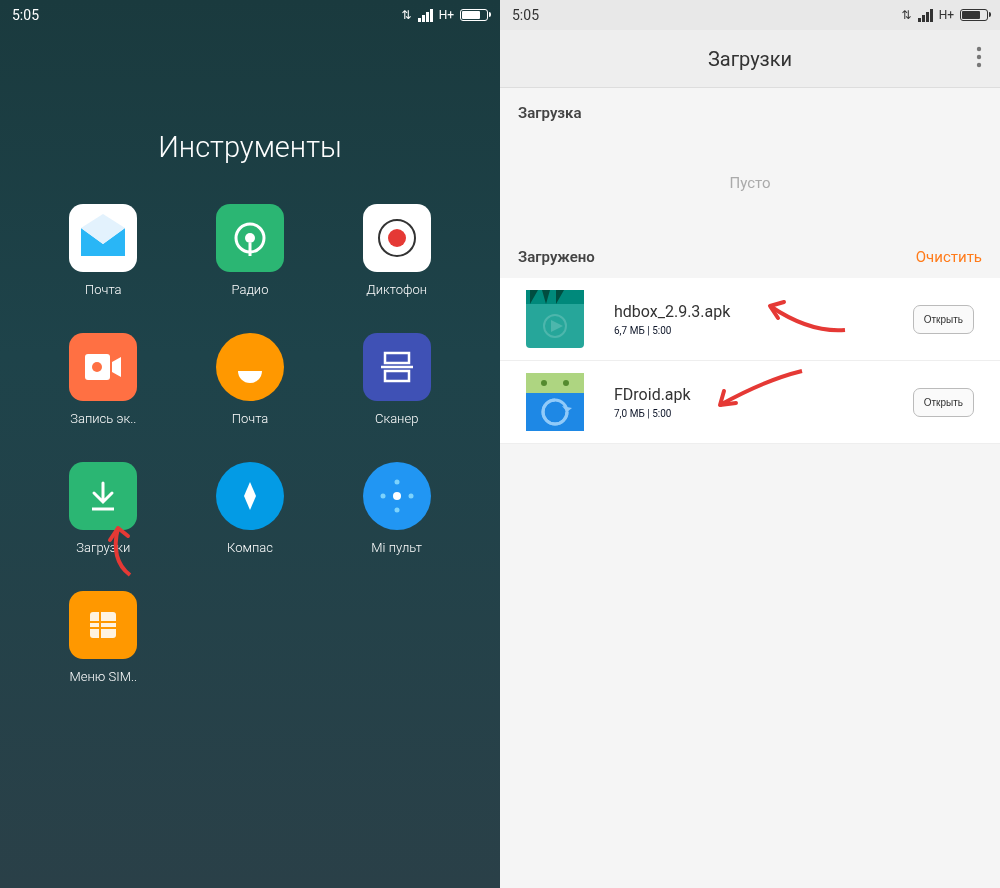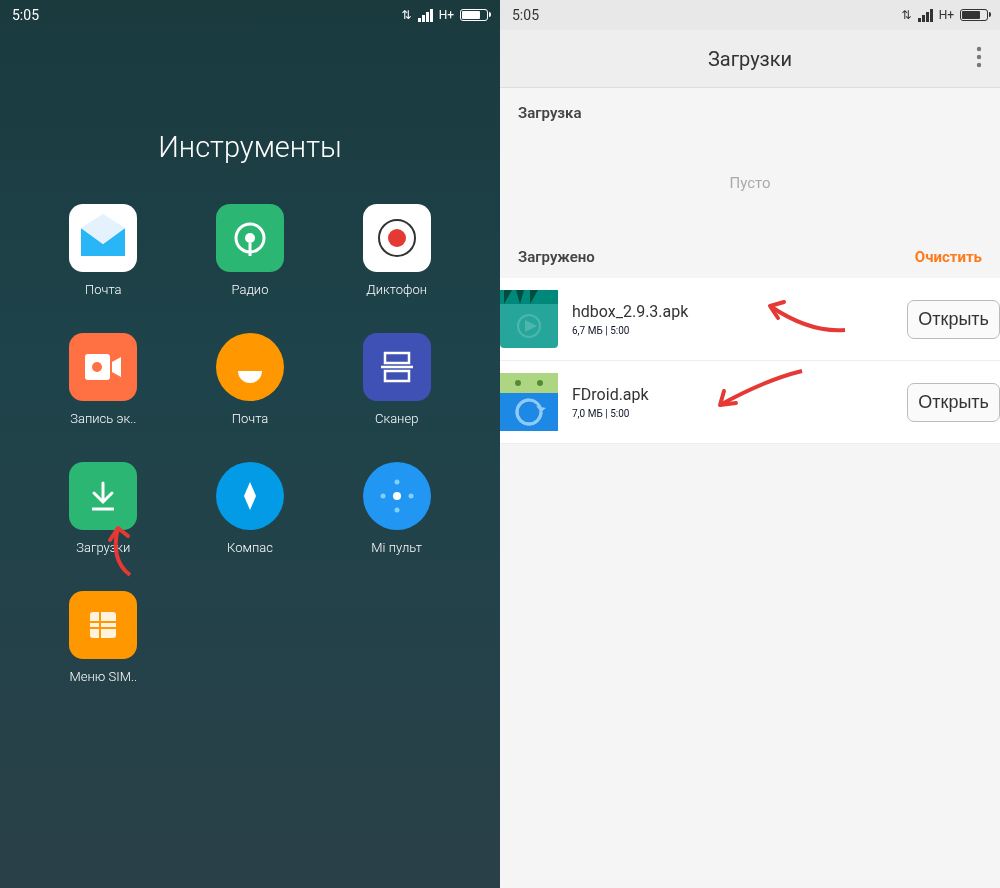--- a/index.html
+++ b/index.html
@@ -27,30 +27,30 @@
 .app-grid { display: grid; grid-template-columns: repeat(3, 1fr); gap: 36px 36px; padding: 0 48px; }
 .app-cell { display: flex; flex-direction: column; align-items: center; gap: 10px; }
 .app-icon { width: 68px; height: 68px; border-radius: 14px; display: flex; align-items: center; justify-content: center; }
 .app-label { color: #fff; font-size: 13px; font-weight: 300; text-align: center; white-space: nowrap; }
 
 .titlebar { height: 58px; display: flex; align-items: center; justify-content: center; position: relative; background: #eee; border-bottom: 1px solid #ddd; }
 .titlebar .title { font-size: 20px; color: #333; }
 .titlebar .menu { position: absolute; right: 18px; top: 50%; transform: translateY(-50%); }
 
 .section-header { padding: 16px 18px 12px; font-size: 15px; font-weight: 600; color: #444; display: flex; justify-content: space-between; align-items: center; }
-.clear-link { color: #ff7b1a; font-weight: 700; }
+.clear-link { color: #ff7b1a; font-weight: 400; }
 .empty-text { color: #aaa; font-size: 15px; padding: 40px 0; text-align: center; }
 
 .dl-list { background: #fff; }
-.dl-item { display: flex; align-items: center; padding: 12px 0; border-bottom: 1px solid #eee; gap: 14px; position: relative; justify-content: center; }
+.dl-item { display: flex; align-items: center; padding: 12px 26px; border-bottom: 1px solid #eee; gap: 30px; position: relative; justify-content: center; }
 .dl-thumb { width: 58px; height: 58px; border-radius: 4px; flex-shrink: 0; display:flex; align-items:center; justify-content:center; }
 .dl-info { flex: 1; min-width: 0; }
 .dl-name { font-size: 16px; color: #333; margin-bottom: 4px; }
 .dl-meta { font-size: 10px; color: #0f172a; }
-.dl-btn { border: 1px solid #bbb; background: #fafafa; padding: 8px 10px; font-size: 18px; color: #333; border-radius: 7px; }
+.dl-btn { border: 1px solid #bbb; background: #fafafa; padding: 8px 10px; font-size: 10px; color: #333; border-radius: 7px; }
 
 .arrow { position: absolute; pointer-events: none; }
 </style>
 </head>
 <body>
 
 <div class="screen screen-left">
   <div class="statusbar">
     <span class="time">5:05</span>
     <span class="icons">

